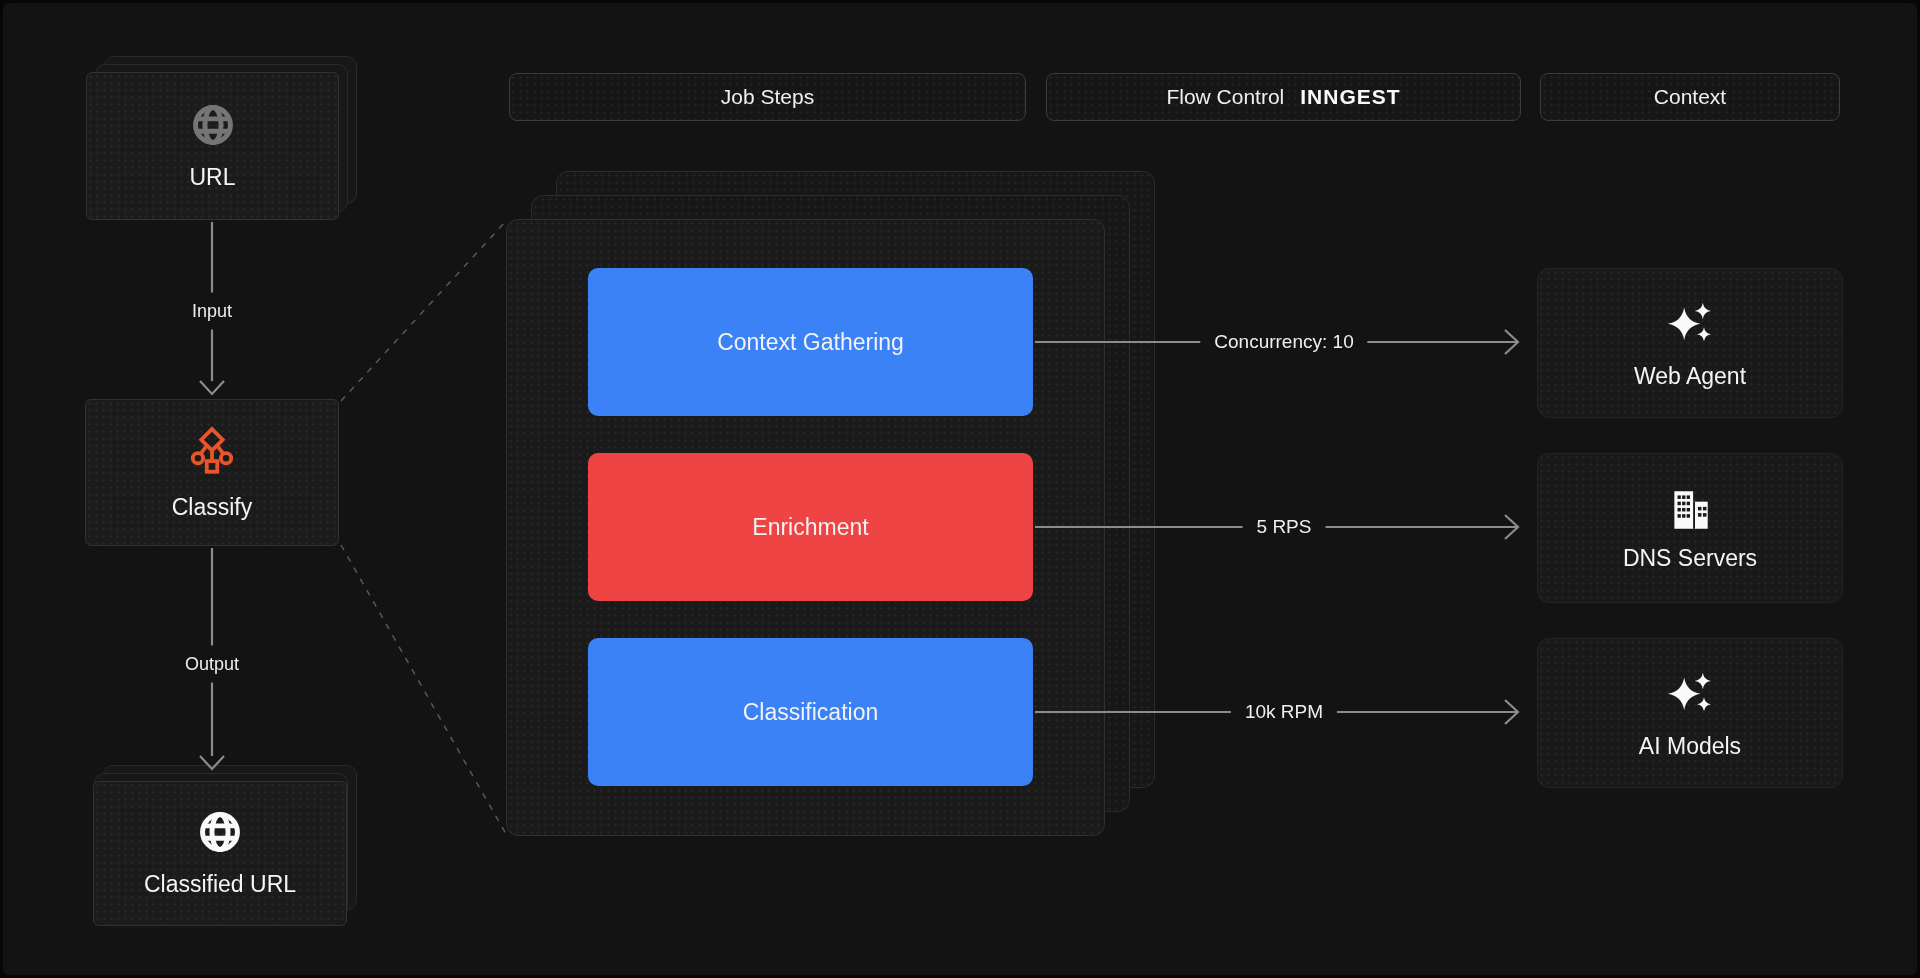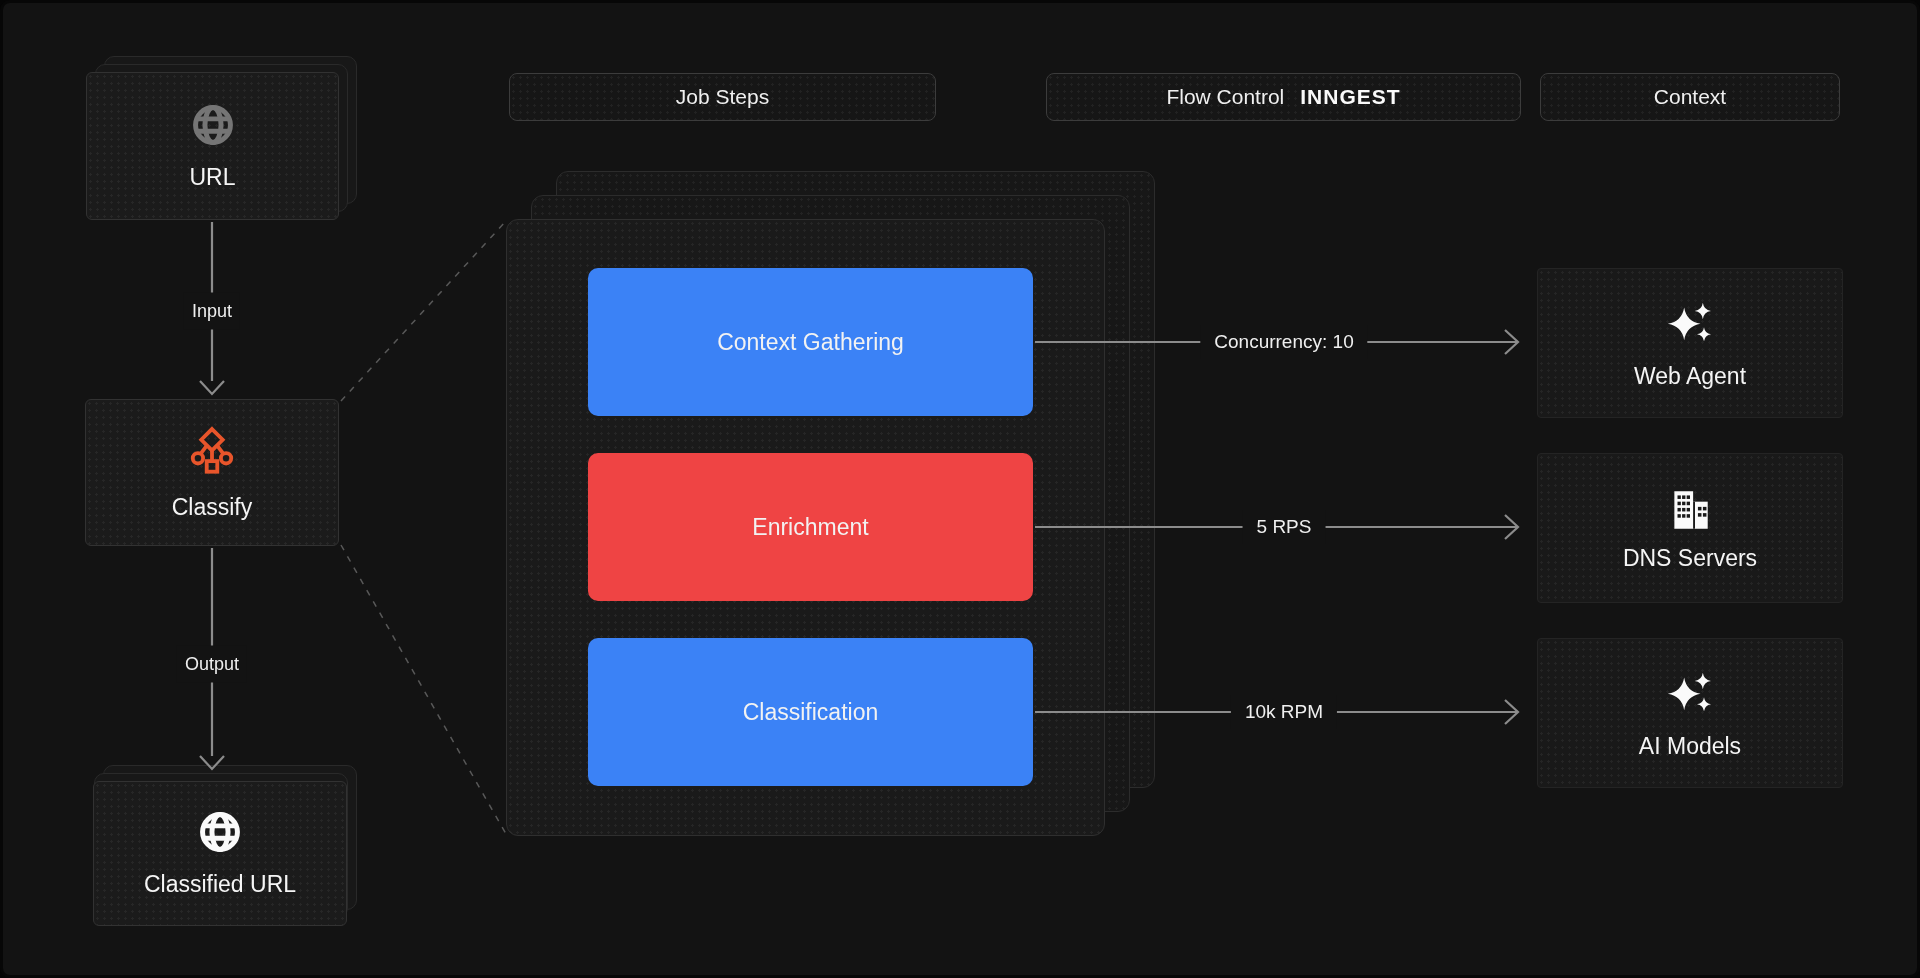--- a/index.html
+++ b/index.html
@@ -24,40 +24,40 @@
 
   
   .panel-ghost { position:absolute; background-color:#171717; border:1px solid #2c2c2c; border-radius:12px; z-index:1; }
   .panel { position:absolute; background-color:#1a1a1a; border:1px solid #2f2f2f; border-radius:12px; z-index:2; }
   .step  { position:absolute; width:445px; height:148px; background-color:#3b82f6; border-radius:10px;
            display:flex; align-items:center; justify-content:center; color:#f2f2f2; font-size:23px; z-index:3; }
   .step.highlight { background-color:#ef4444; }
 
   
   .svc { position:absolute; width:306px; height:150px; background-color:#191919; border:1px solid #242424;
-         border-radius:4px; display:flex; flex-direction:column; align-items:center; justify-content:center;
+         border-radius:12px; display:flex; flex-direction:column; align-items:center; justify-content:center;
          gap:10px; color:#f5f5f5; font-size:23px; z-index:2; }
 
   
   .overlay { position:absolute; left:0; top:0; width:1920px; height:978px; z-index:5; pointer-events:none; }
   .lbl { position:absolute; transform:translate(-50%,-50%); background:#131313; color:#efefef;
          white-space:nowrap; z-index:6; }
   .lbl.flow  { font-size:19px; padding:6px 14px; }
   .lbl.inout { font-size:18px; padding:8px 8px; }
 
   .icon { display:flex; align-items:center; justify-content:center; }
   .globe-gray  { color:#757575; }
   .globe-white { color:#fafafa; }
 </style>
 </head>
 <body>
 
 <div class="canvas">
 
-  <div class="hdr dotted" style="left:506px; top:70px; width:427px;">
+  <div class="hdr dotted" style="left:506px; top:70px; width:517px;">
     <span>Job Steps</span>
   </div>
   <div class="hdr dotted" style="left:1043px; top:70px; width:475px;">
     <span>Flow Control</span>
     <span class="brand">INNGEST</span>
   </div>
   <div class="hdr dotted" style="left:1537px; top:70px; width:300px;">
     <span>Context</span>
   </div>
 

